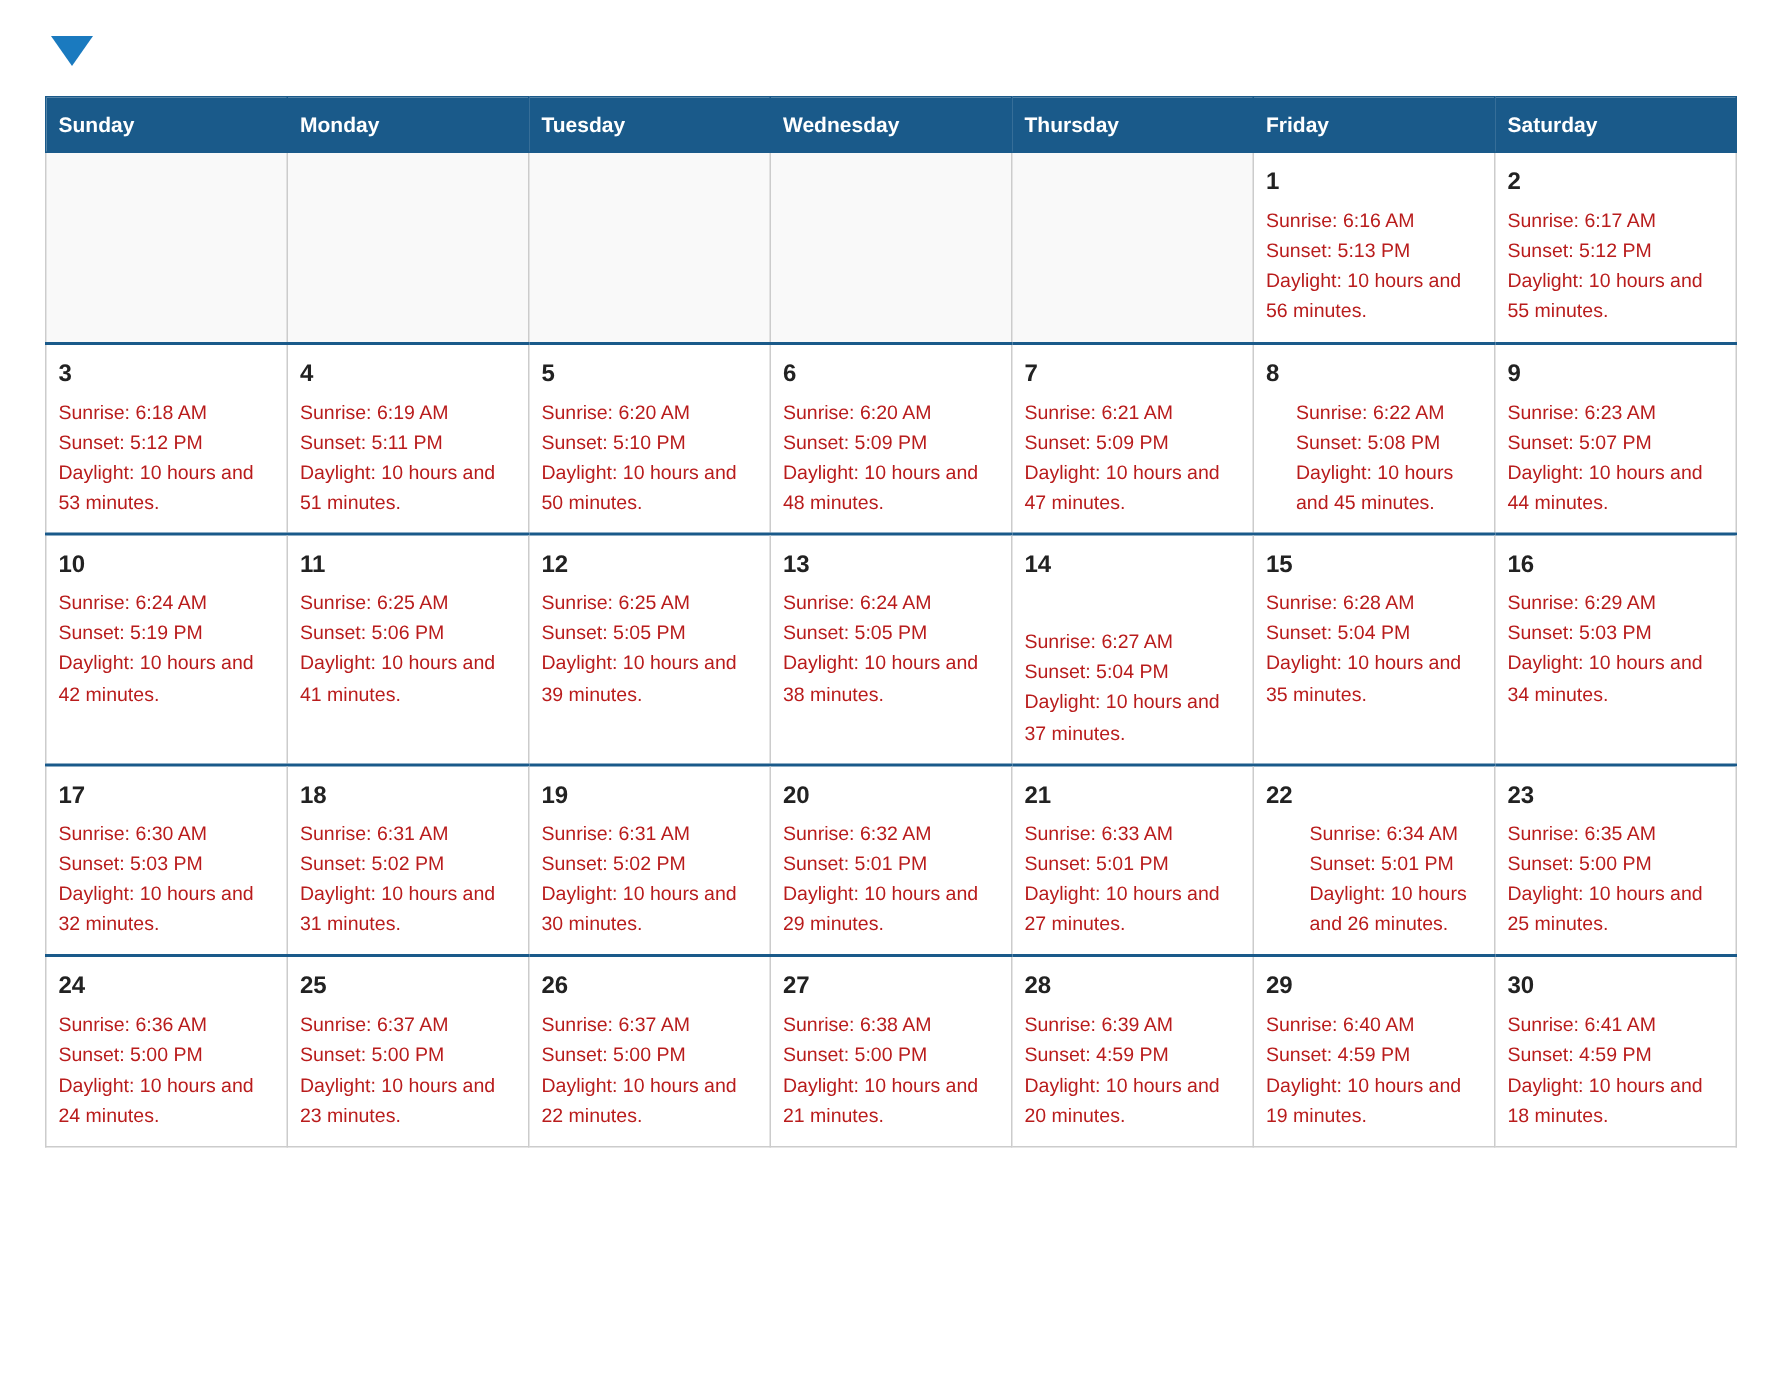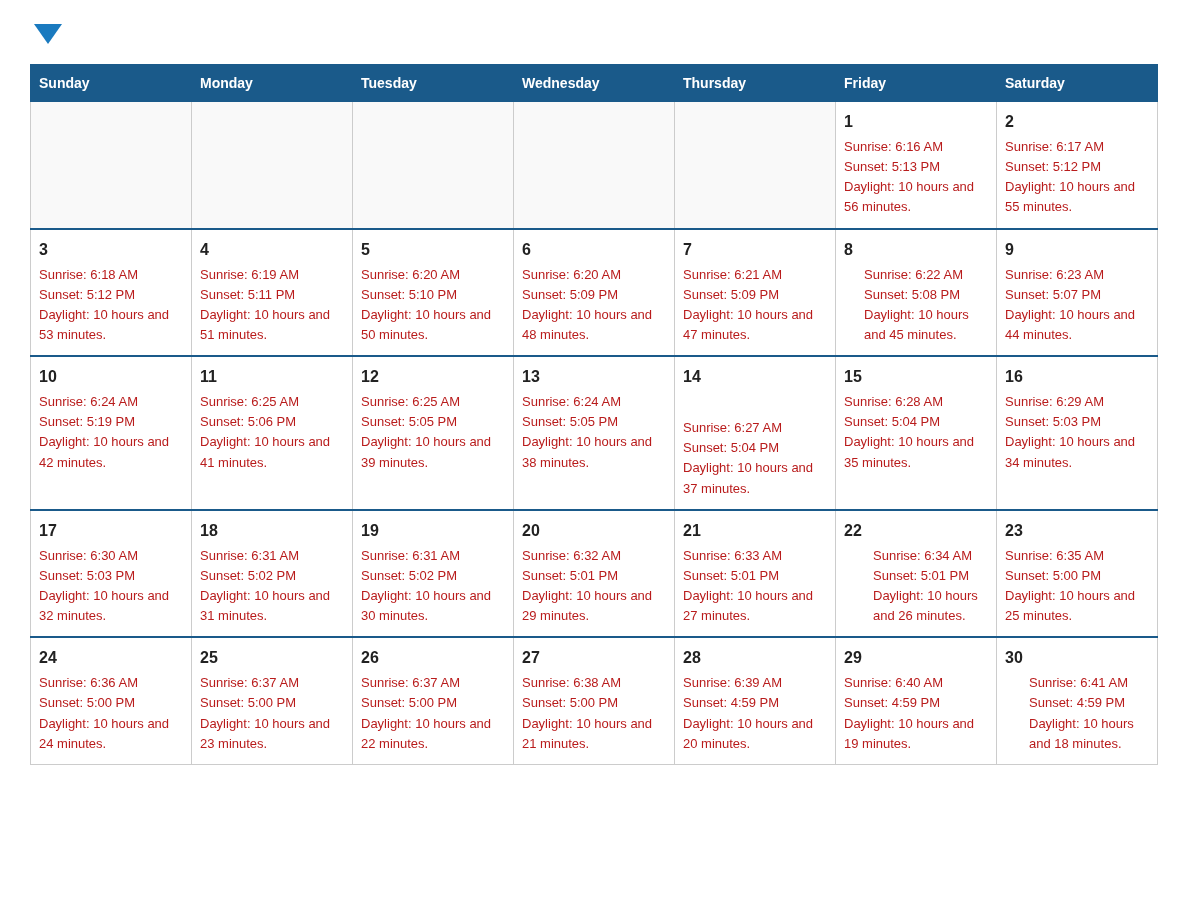--- a/index.html
+++ b/index.html
@@ -312,19 +312,19 @@
 Daylight: 10 hours and 20 minutes.</div>
         </td>
         <td>
           <span class="day-num">29</span>
           <div class="day-info" style="white-space: pre-line;">Sunrise: 6:40 AM
 Sunset: 4:59 PM
 Daylight: 10 hours and 19 minutes.</div>
         </td>
         <td>
           <span class="day-num">30</span>
-          <div class="day-info" style="white-space: pre-line; margin-left: 24px;">Sunrise: 6:41 AM
+          <div class="day-info" style="white-space: pre-line;">Sunrise: 6:41 AM
 Sunset: 4:59 PM
 Daylight: 10 hours and 18 minutes.</div>
         </td>
       </tr>
     </tbody>
 </table>
 
 </body></html>

